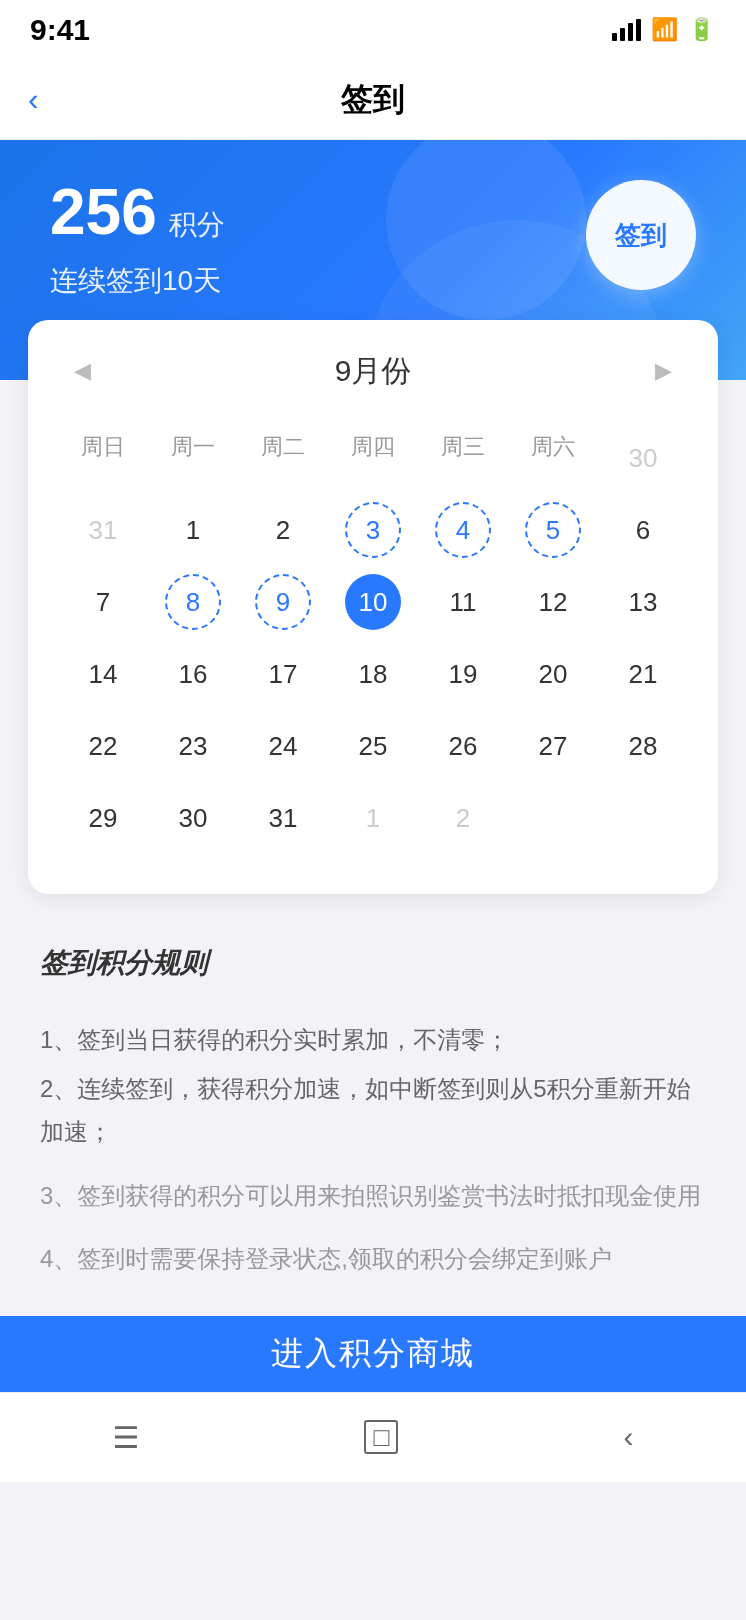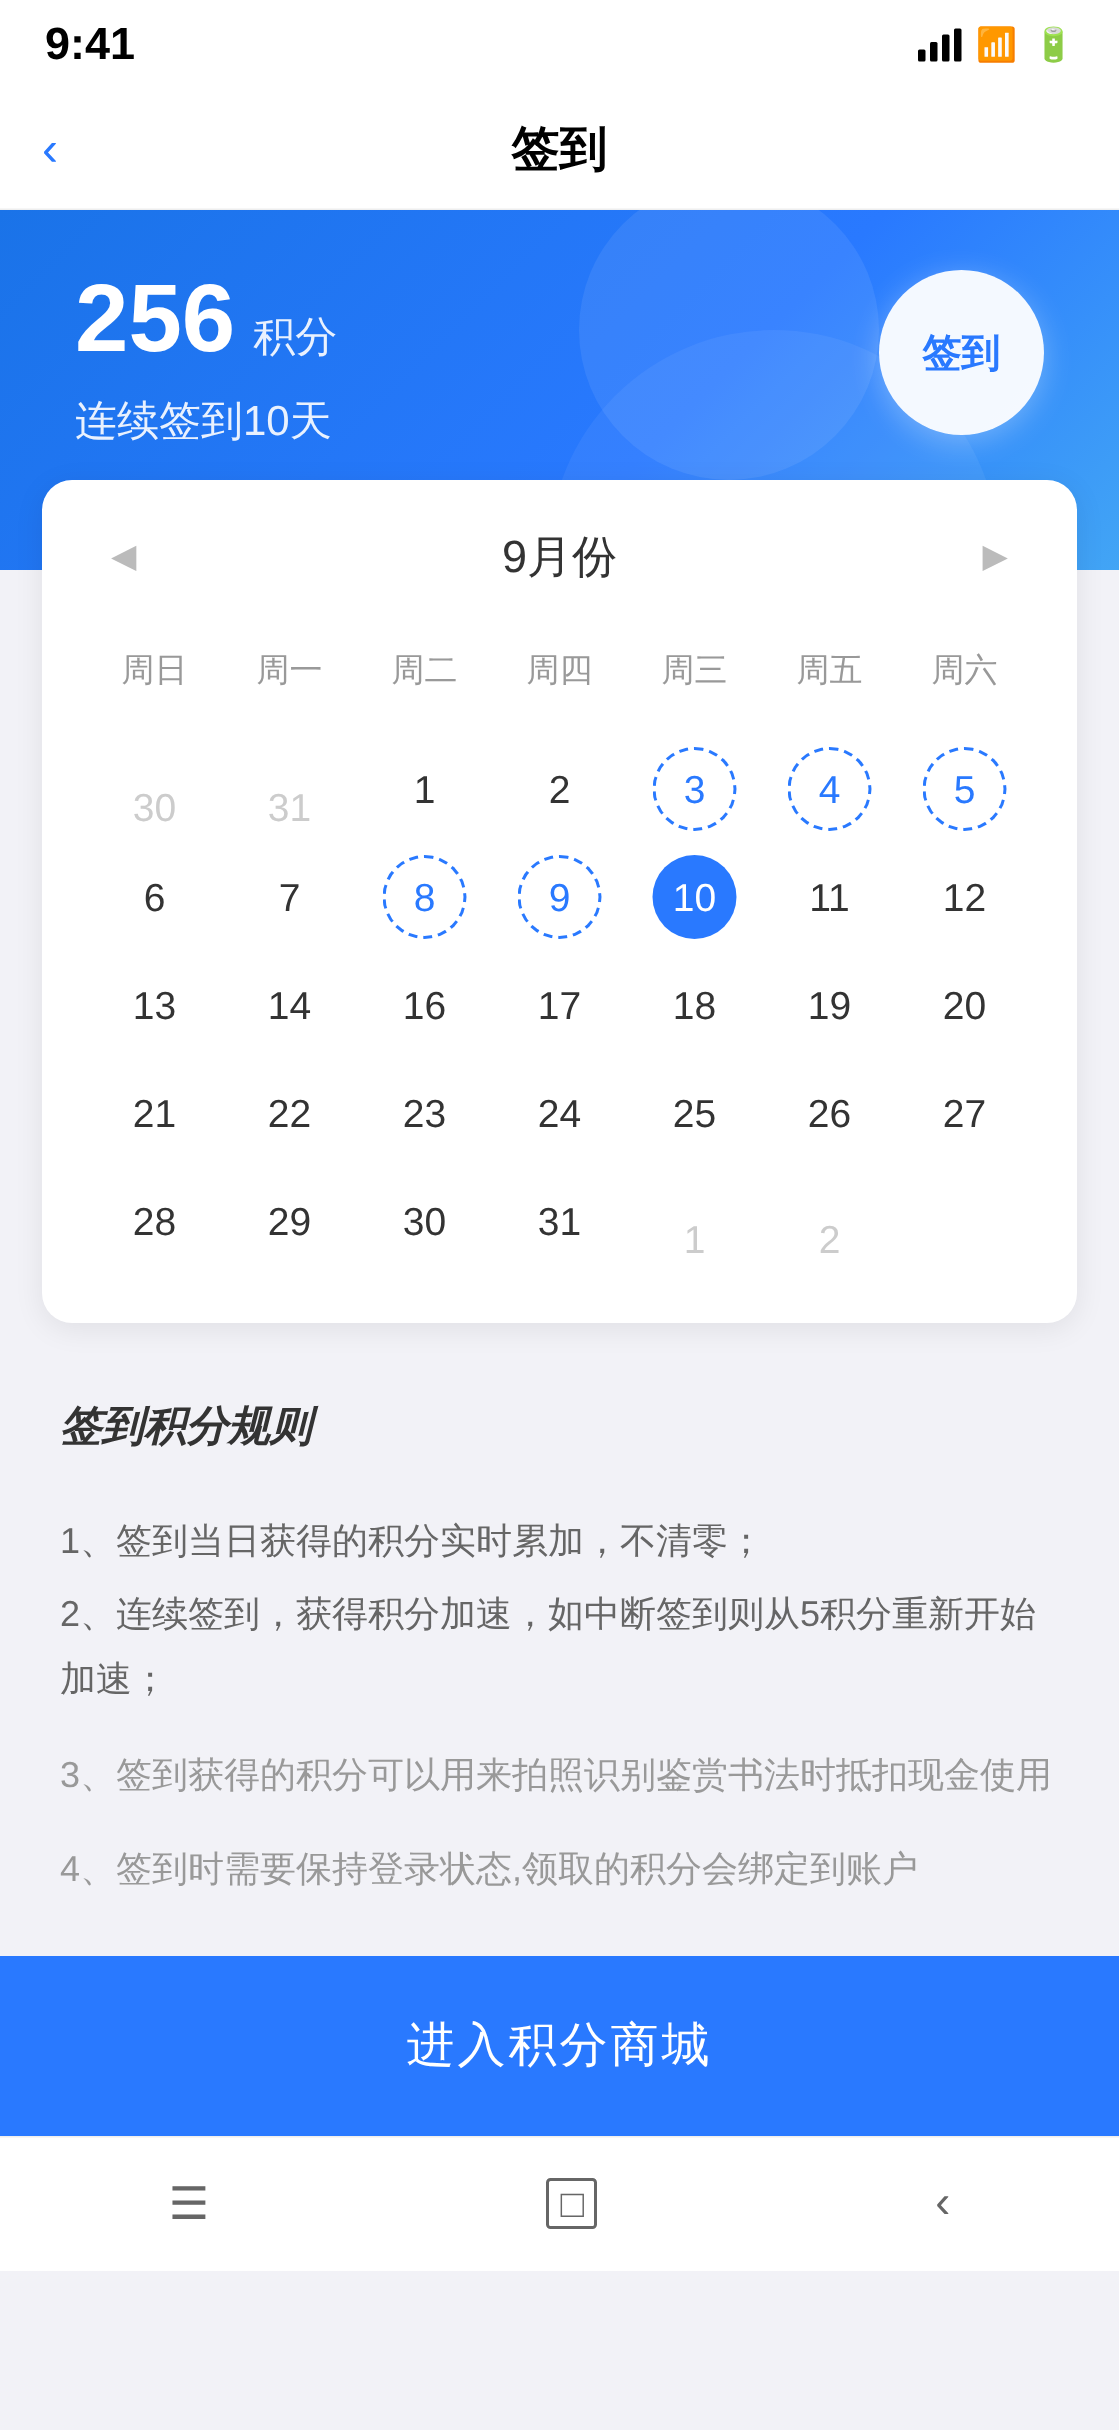--- a/index.html
+++ b/index.html
@@ -178,21 +178,21 @@
 
     .cal-weekday {
       text-align: center;
       font-size: 22px;
       color: #999;
       padding: 10px 0 20px 0;
     }
 
     .cal-day {
       display: flex;
-      align-items: flex-end;
+      align-items: center;
       justify-content: center;
       height: 72px;
       font-size: 26px;
       color: #333;
       position: relative;
       cursor: pointer;
     }
     .cal-day.other-month {
       color: #ccc;
     }
@@ -251,21 +251,21 @@
       margin-bottom: 6px;
     }
     .rule-item.grey {
       color: #999;
       margin-top: 20px;
     }
 
     
     .bottom-button {
       background: #2979ff;
-      height: 120px;
+      height: 76px;
       display: flex;
       align-items: center;
       justify-content: center;
       cursor: pointer;
       text-align: center;
     }
     .bottom-button-text {
       font-size: 32px;
       color: #fff;
       font-weight: 500;
@@ -330,21 +330,20 @@
     <span class="cal-arrow">▶</span>
   </div>
 
   <div class="calendar-grid">
 
     <div class="cal-weekday">周日</div>
     <div class="cal-weekday">周一</div>
     <div class="cal-weekday">周二</div>
     <div class="cal-weekday">周四</div>
     <div class="cal-weekday">周三</div>
-    <div class="cal-weekday">周五</div>
     <div class="cal-weekday">周六</div>
 
   <div class="cal-day other-month">
         <div class="day-inner">30</div>
       </div>
       <div class="cal-day other-month">
         <div class="day-inner">31</div>
       </div>
       <div class="cal-day normal">
         <div class="day-inner">1</div>

